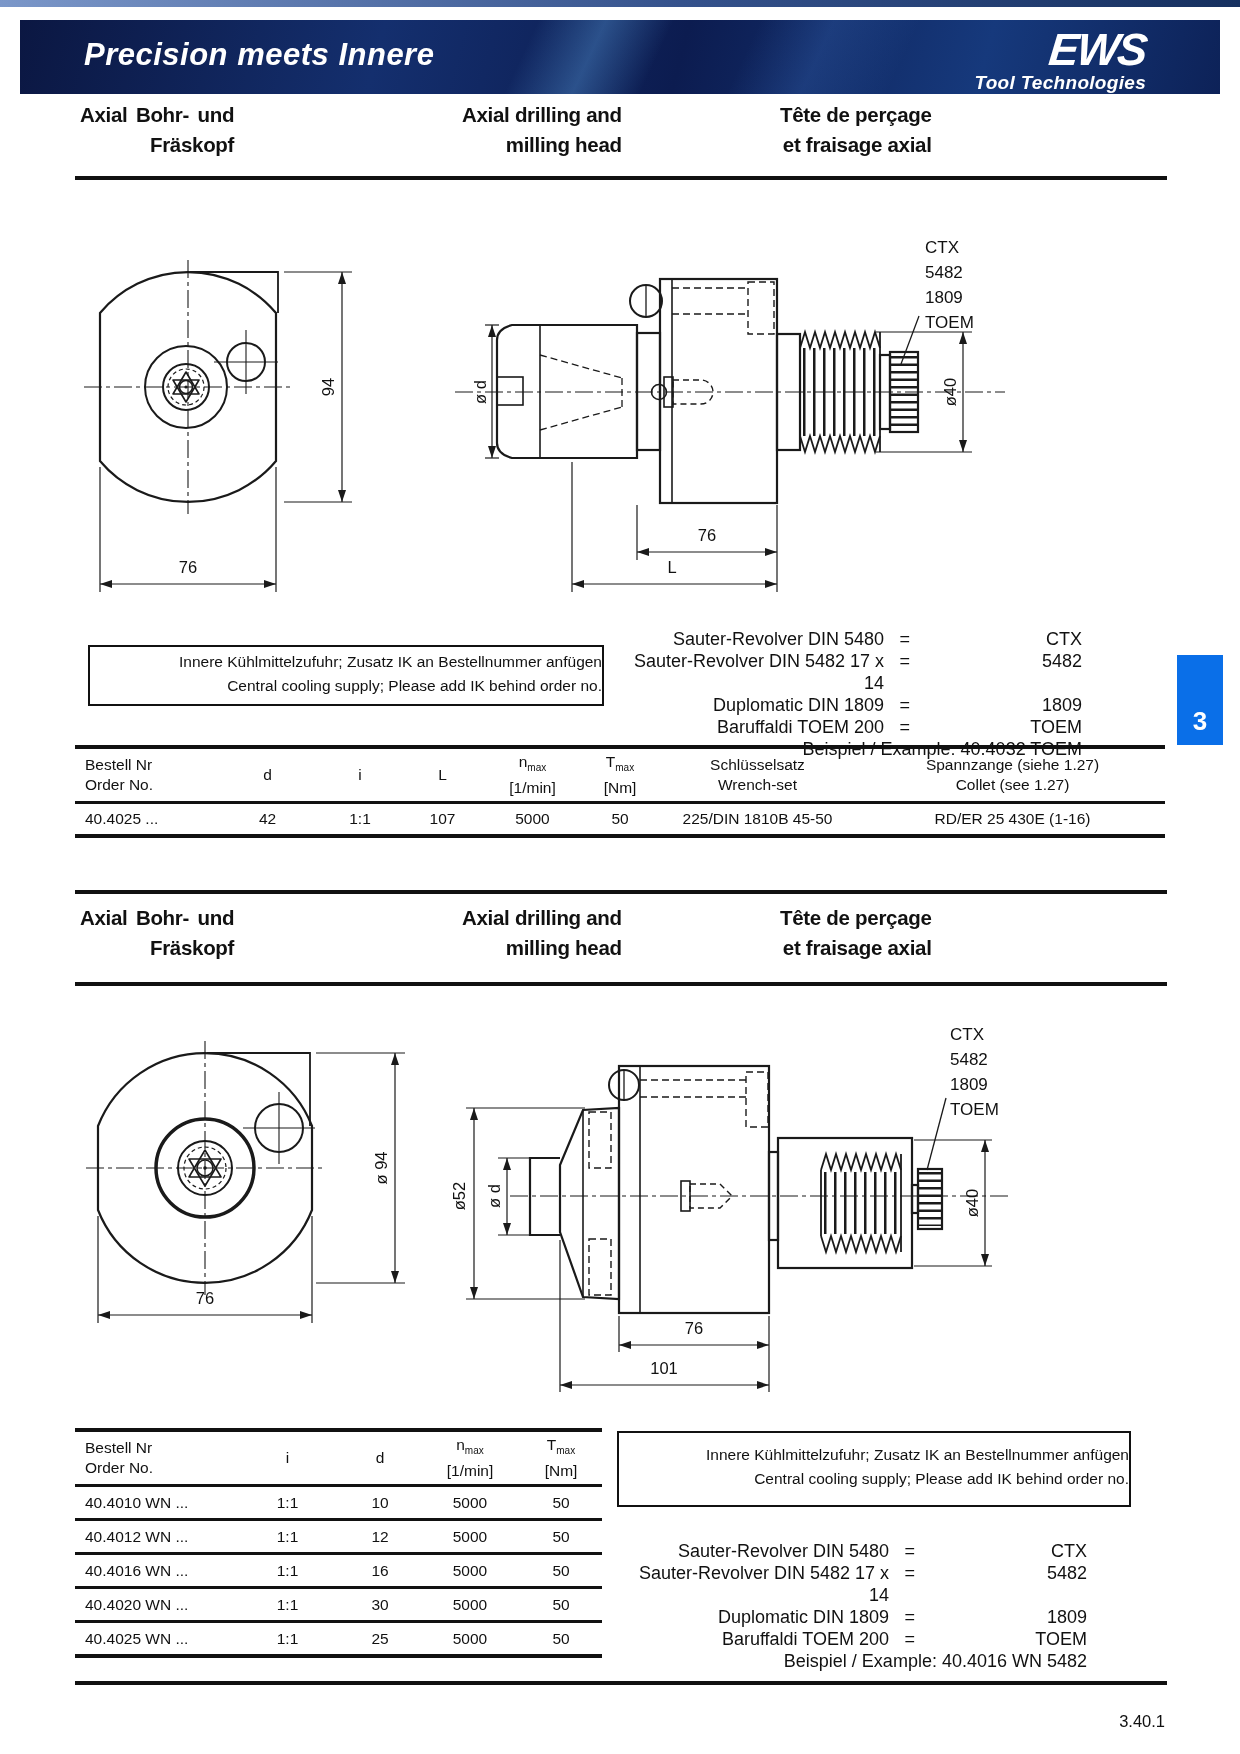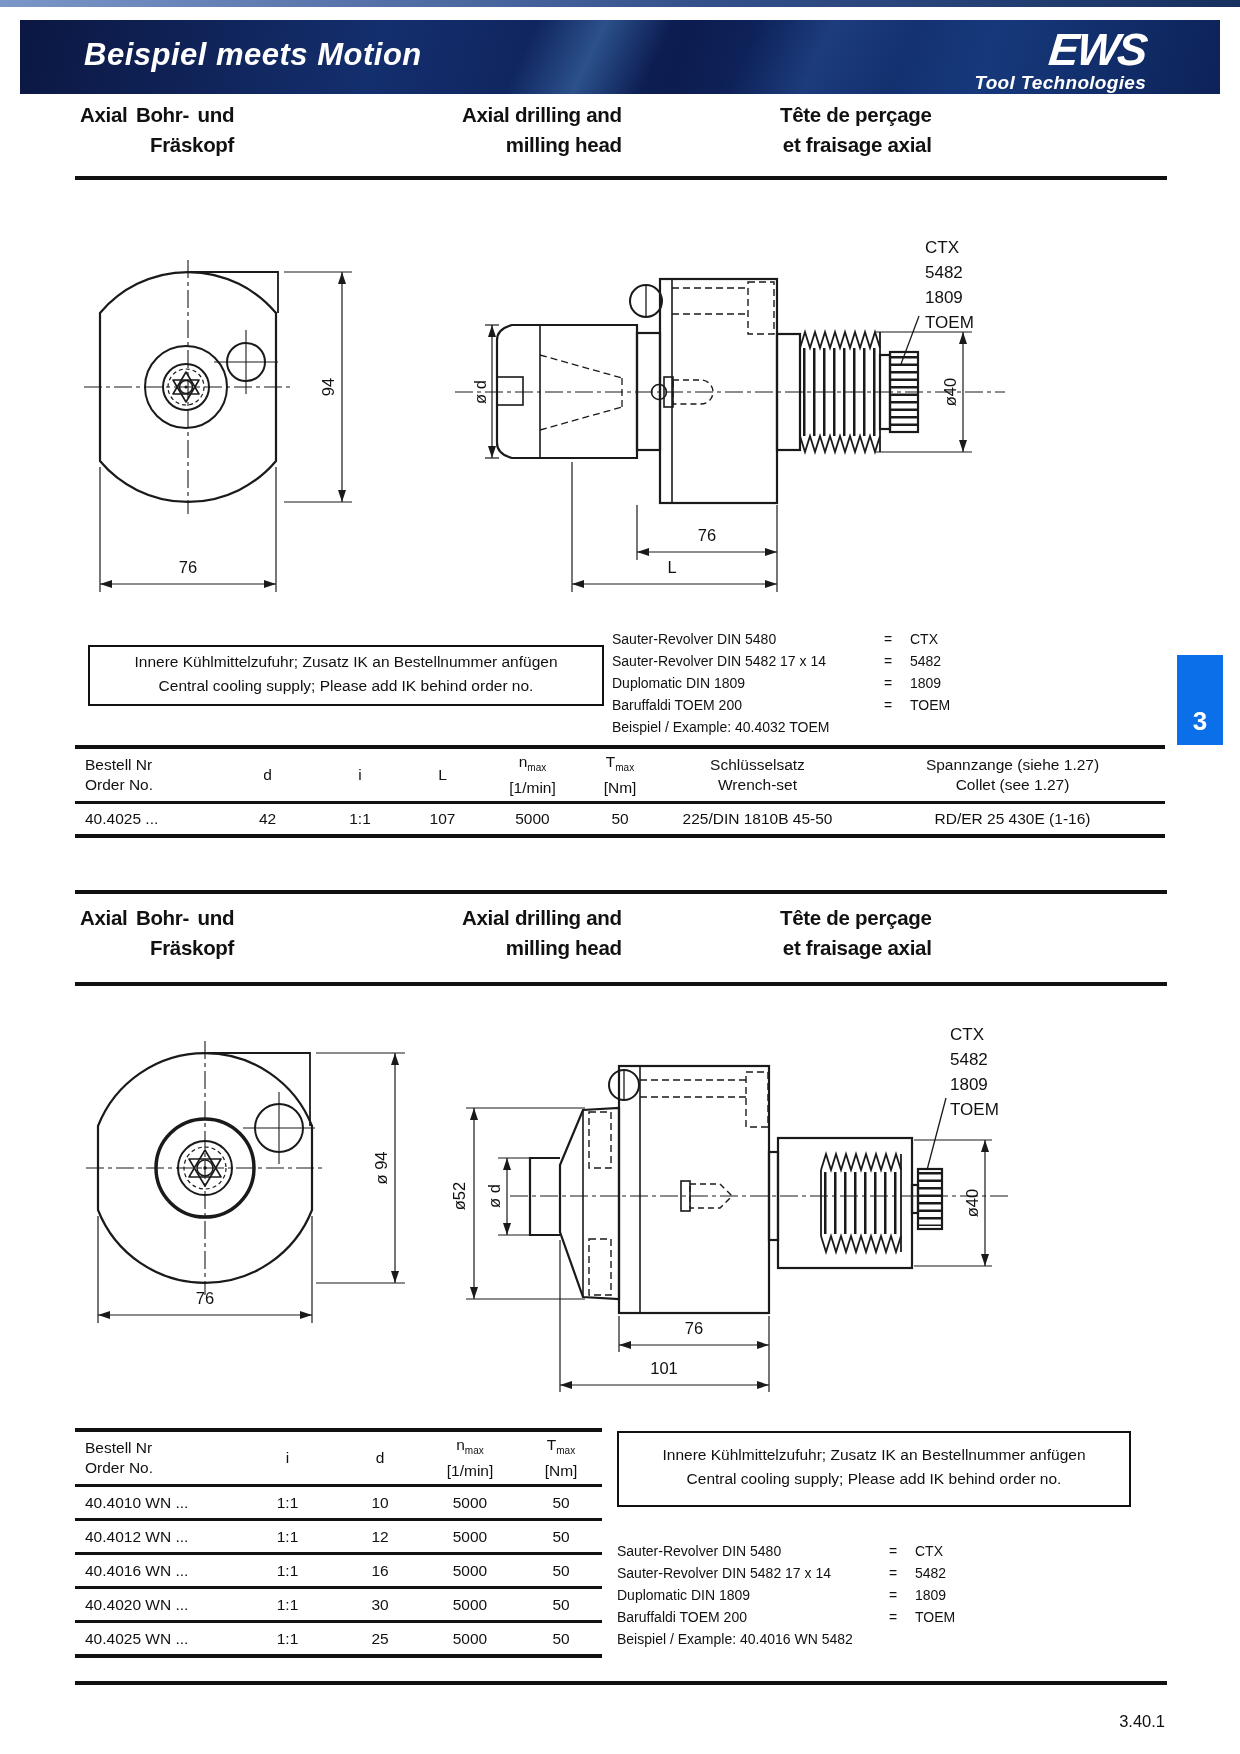--- a/index.html
+++ b/index.html
@@ -19,23 +19,23 @@
           color:#fff;letter-spacing:.5px;z-index:2;}
   .logo{position:absolute;right:74px;top:10px;text-align:right;color:#fff;z-index:2;}
   .logo-ews{font-size:45px;font-weight:bold;font-style:italic;letter-spacing:-2px;line-height:40px;
             transform:skewX(-6deg);}
   .logo-tag{font-size:19px;font-weight:bold;font-style:italic;letter-spacing:.3px;margin-top:2px;}
   
   .title-col{position:absolute;font-size:20.5px;font-weight:bold;line-height:30px;letter-spacing:-.3px;text-align:right;}
   
   .rule{position:absolute;left:75px;width:1092px;height:4px;background:#111;}
   
-  .note-box{position:absolute;border:2px solid #111;text-align:center;font-size:15.5px;line-height:24px;}
-  
-  .equiv{position:absolute;font-size:14px;line-height:22px;}
+  .note-box{position:absolute;border:2px solid #111;text-align:right;font-size:15.5px;line-height:24px;}
+  
+  .equiv{position:absolute;font-size:18px;line-height:22px;text-align:right;}
   .equiv-grid{display:grid;grid-template-columns:272px 26px auto;}
   .equiv-example{margin-top:0;}
   
   .chapter-tab{position:absolute;left:1177px;top:655px;width:46px;height:90px;background:#0a6fe8;
                display:flex;align-items:flex-end;justify-content:center;color:#fff;
                font-size:26px;font-weight:bold;padding-bottom:8px;box-sizing:border-box;}
   
   .tbl-wrap{position:absolute;}
   table.spec{border-collapse:collapse;table-layout:fixed;width:100%;
              border-top:4px solid #111;border-bottom:4px solid #111;font-size:15.5px;}
@@ -55,21 +55,21 @@
   .footer-num{position:absolute;font-size:16.5px;}
 </style>
 </head>
 <body>
 
 <div class="page">
 
   <div class="top-strip"></div>
 
   <div class="band">
-    <div class="slogan">Beispiel meets Motion</div>
+    <div class="slogan">Precision meets Innere</div>
     <div class="logo">
       <div class="logo-ews">EWS</div>
       <div class="logo-tag">Tool Technologies</div>
     </div>
   </div>
 
   <div class="title-col" style="left:80px;top:100px;word-spacing:3px;">
     <div>Axial Bohr- und</div>
     <div>Fräskopf</div>
   </div>

